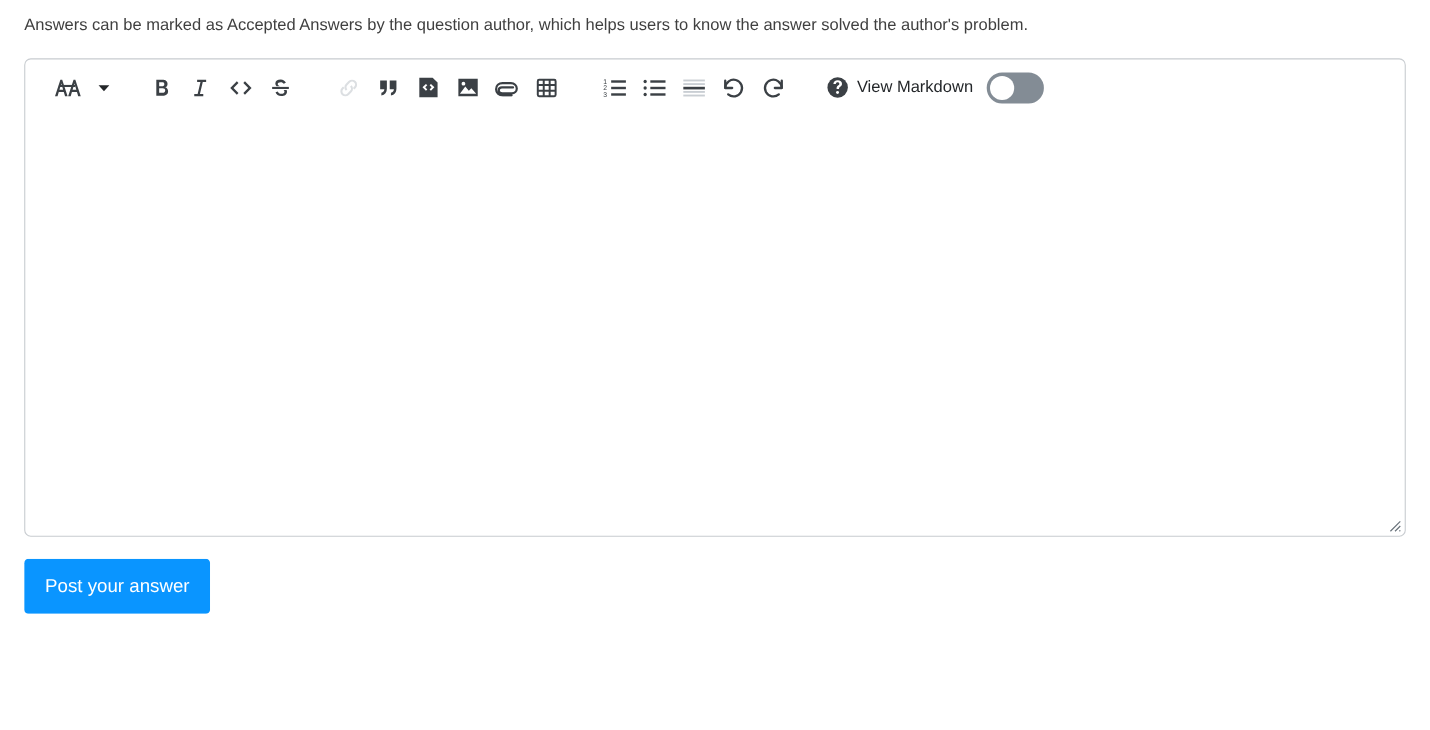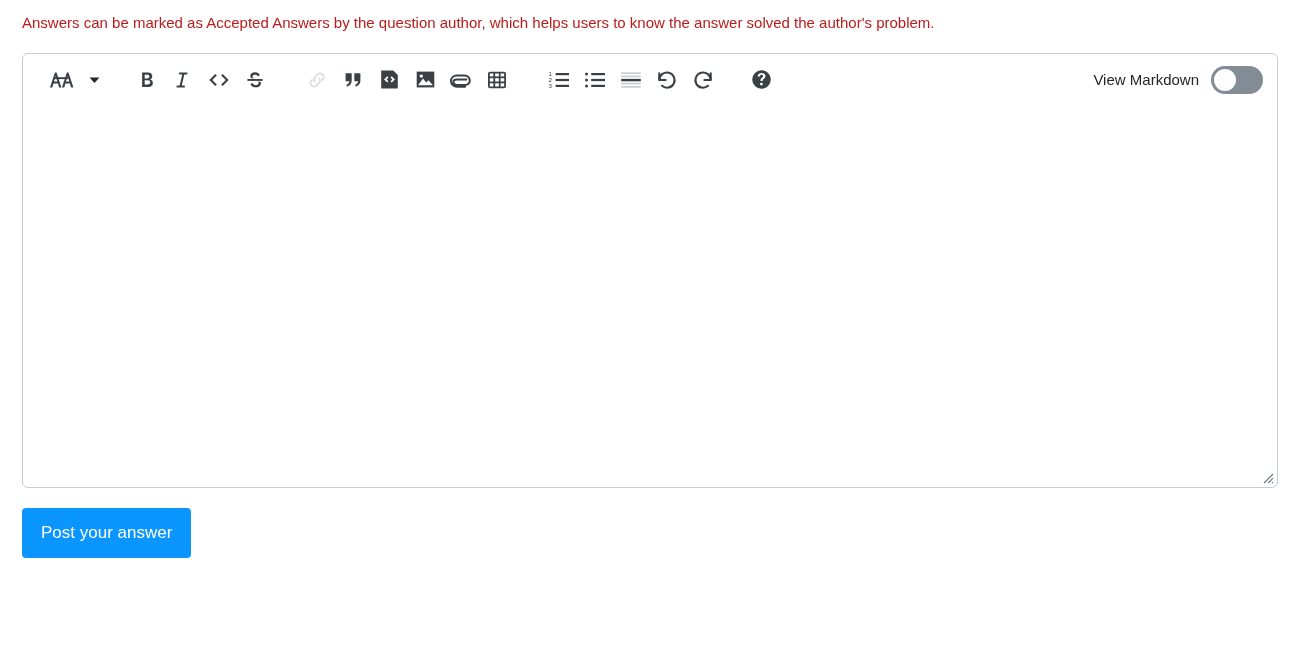--- a/index.html
+++ b/index.html
@@ -32,34 +32,34 @@
     line-height: 1.3;
     font-weight: bold;
     letter-spacing: -0.2px;
     color: #232629;
   }
   .answer-subtext {
     margin: 0;
     padding-top: 13px;
     font-size: 15px;
     line-height: 1.3;
-    color: #b91c1c;
+    color: #404040;
   }
 
   
   .editor {
     position: relative;
     margin-top: 20px;
     height: 435px;
     box-sizing: border-box;
     border: 1px solid #c8ccd0;
     border-radius: 6px;
     background: #ffffff;
     display: flex;
-    flex-direction: column;
+    flex-direction: row;
   }
 
   
   .toolbar {
     height: 52px;
     flex: 0 0 52px;
     display: flex;
     align-items: center;
     padding: 0 14px 0 16px;
     box-sizing: border-box;

